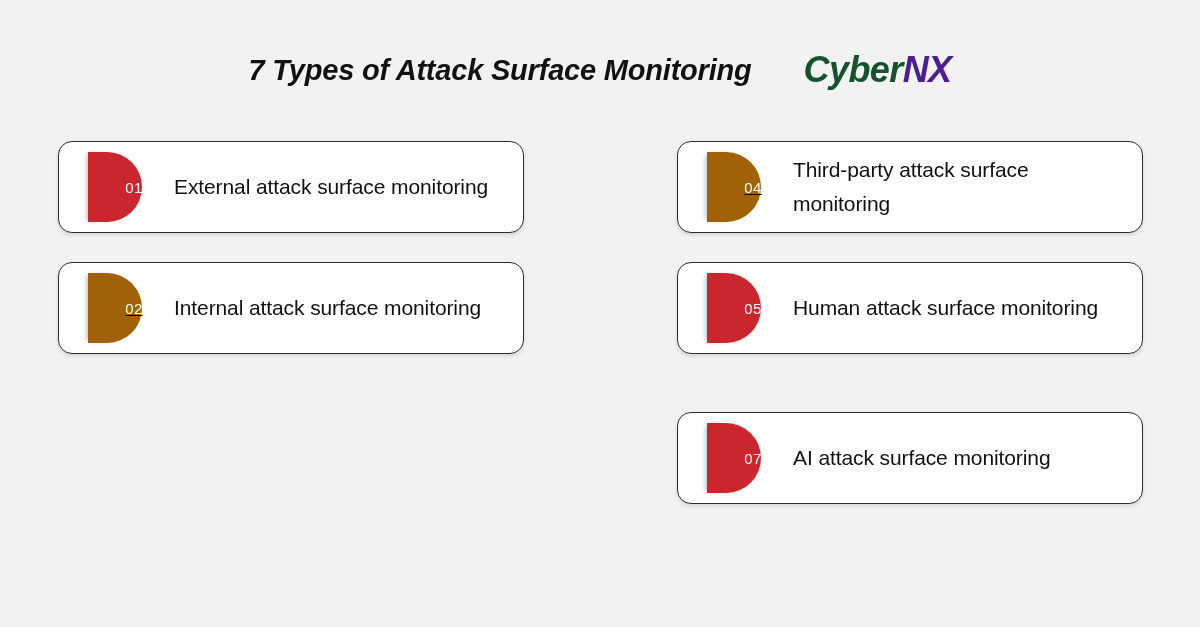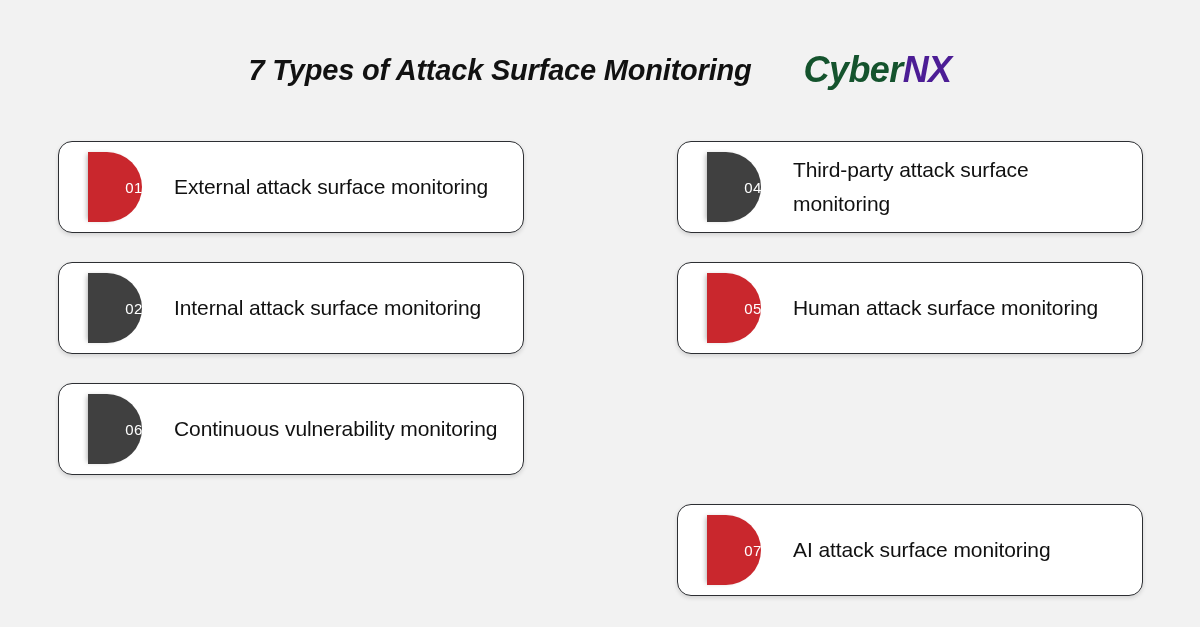--- a/index.html
+++ b/index.html
@@ -86,21 +86,21 @@
     height:70px;
     margin-left:29px;
     border-radius:0 36px 36px 0;
     display:flex;
     align-items:center;
     justify-content:center;
     box-shadow:-3px 0 5px -2px rgba(0,0,0,0.30);
     padding-left:48px;
   }
   .badge.red  { background:#c9272d; }
-  .badge.dark { background:#404040; }
+  .badge.dark { background:#a16207;text-decoration:underline; }
 
   .badge-number {
     color:#ffffff;
     font-size:15px;
     font-weight:normal;
     letter-spacing:0.3px;
     position:relative;
     left:-5px;
     line-height:1;
   }
@@ -160,26 +160,20 @@
         <span class="badge-number">05</span>
       </div>
       <div class="card-label">Human attack surface monitoring</div>
     </div>
 
   </div>
 
   <div class="row">
 
 
-    <div class="card">
-      <div class="badge dark">
-        <span class="badge-number">06</span>
-      </div>
-      <div class="card-label">Continuous vulnerability monitoring</div>
-    </div>
 
   </div>
 
   <div class="row single">
 
     <div class="card">
       <div class="badge red">
         <span class="badge-number">07</span>
       </div>
       <div class="card-label">AI attack surface monitoring</div>

